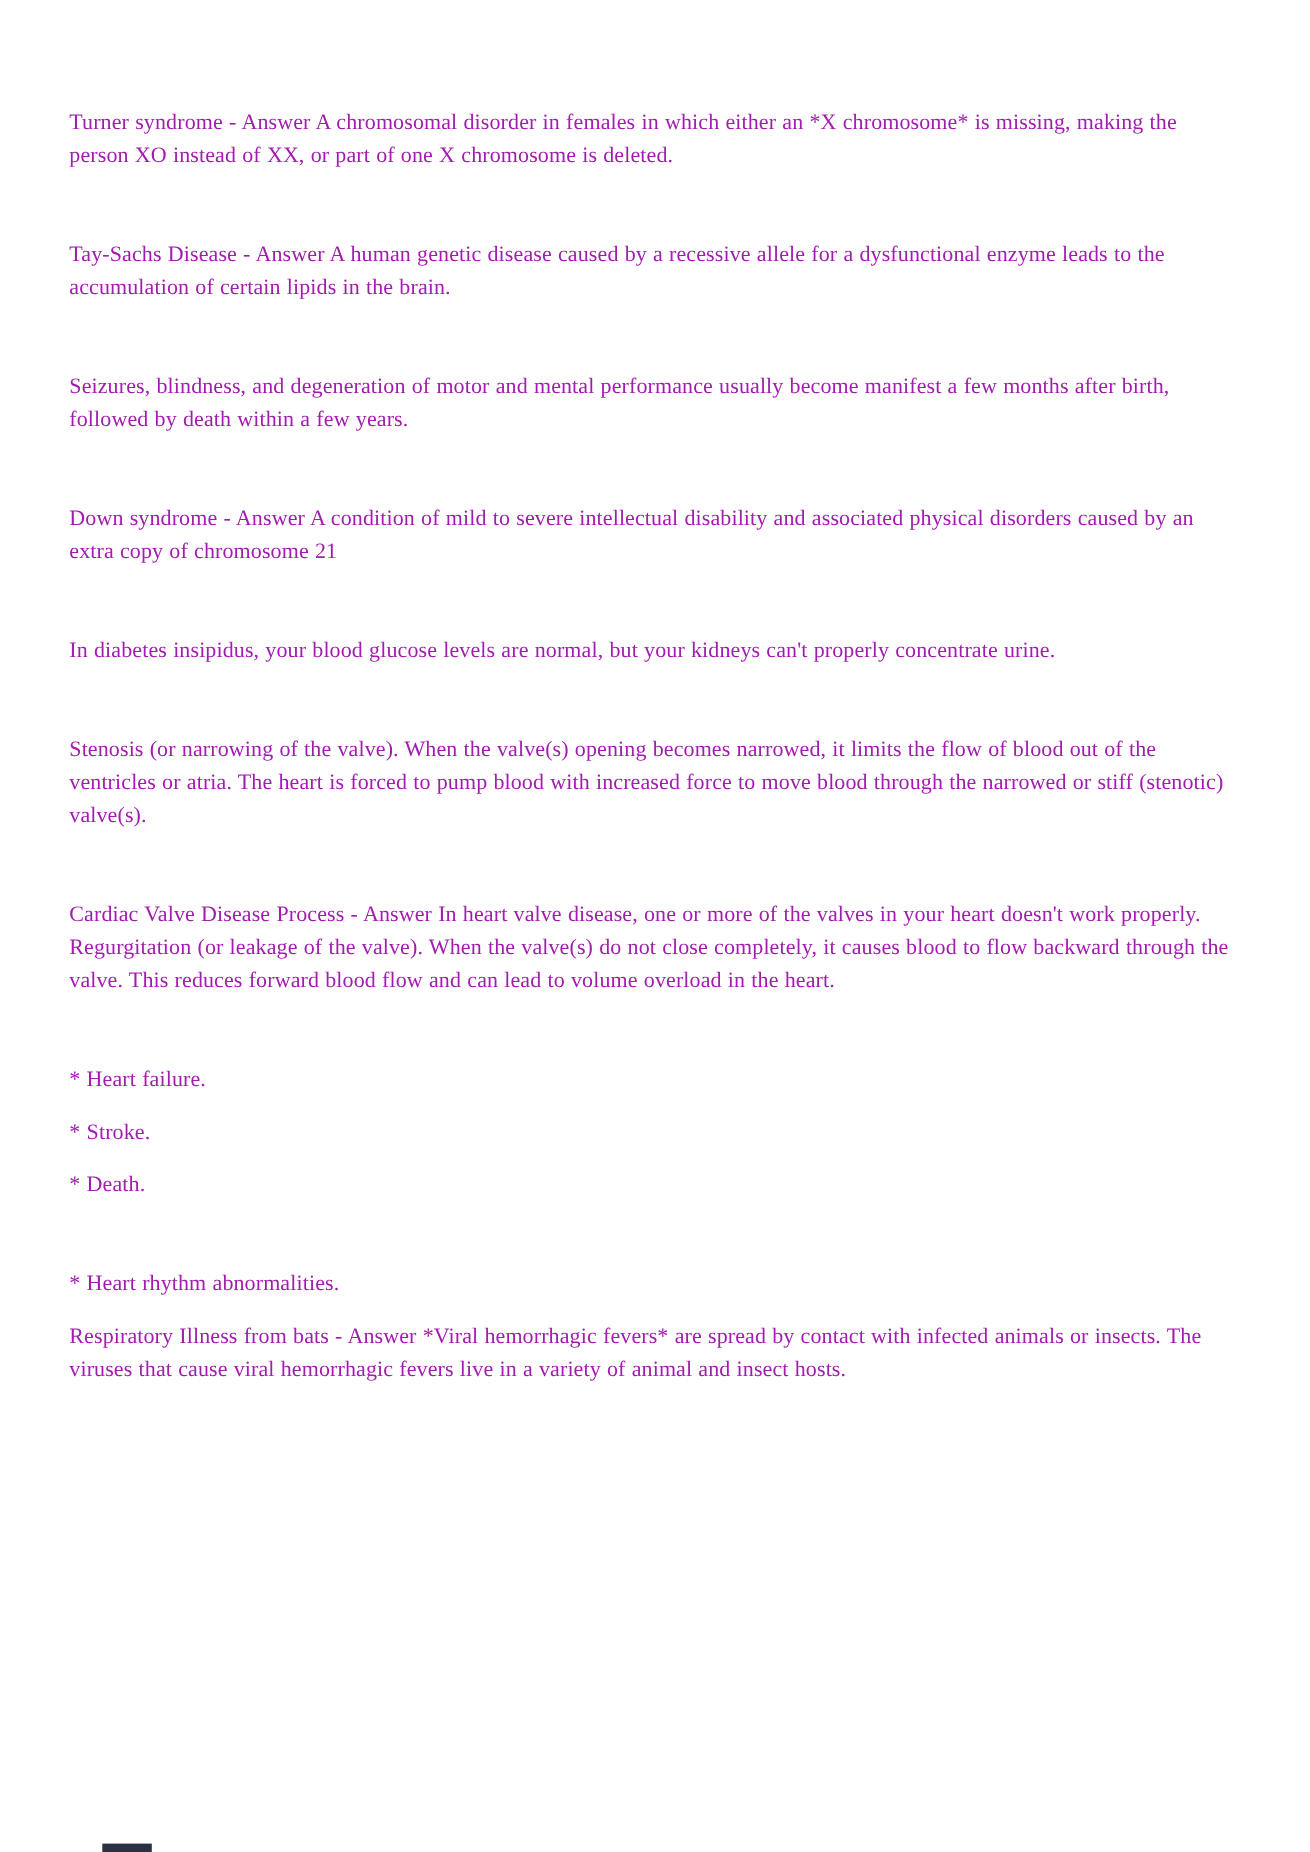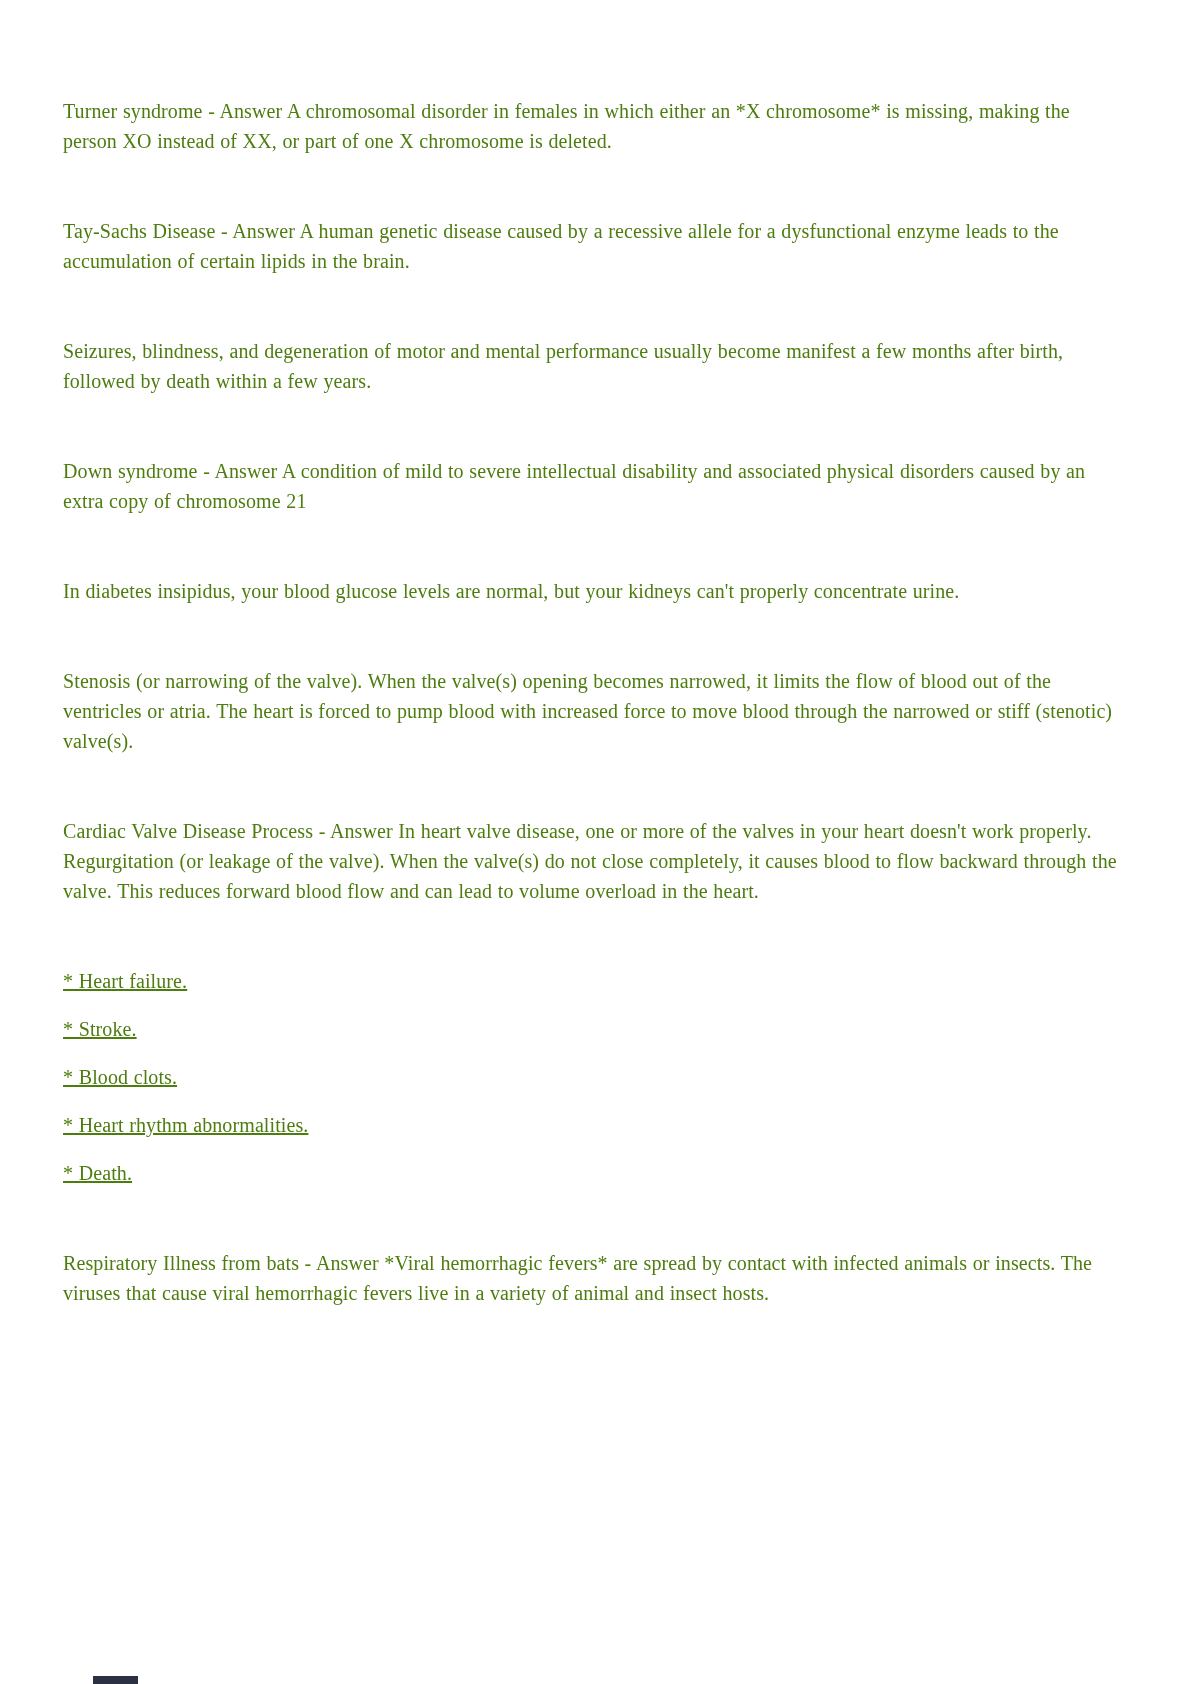--- a/index.html
+++ b/index.html
@@ -7,40 +7,39 @@
     padding: 0;
     background: #ffffff;
   }
   .page {
     position: relative;
     width: 1191px;
     height: 1684px;
     background: #ffffff;
     overflow: hidden;
     font-family: "Liberation Serif", "DejaVu Serif", serif;
-    color: #4d7c0f;
+    color: #a21caf;
     box-sizing: border-box;
     padding: 96px 63px 0 63px;
   }
   .doc {
     width: 1065px;
   }
   .para {
     font-size: 20px;
     line-height: 30px;
     margin: 0 0 60px 0;
     letter-spacing: 0.1px;
     word-spacing: 0.5px;
   }
   .list-intro {
     margin-bottom: 20px;
   }
   .bullet {
     margin-bottom: 18px;
-    text-decoration: underline;
   }
   .bullet-last {
     margin-bottom: 60px;
   }
   .cutoff-bar {
     position: absolute;
     left: 93px;
     top: 1676px;
     width: 45px;
     height: 8px;
@@ -66,24 +65,23 @@
 
     <p class="para">Stenosis (or narrowing of the valve). When the valve(s) opening becomes narrowed, it limits the flow of blood out of the ventricles or atria. The heart is forced to pump blood with increased force to move blood through the narrowed or stiff (stenotic) valve(s).</p>
 
     <p class="para">Cardiac Valve Disease Process - Answer In heart valve disease, one or more of the valves in your heart doesn't work properly. Regurgitation (or leakage of the valve). When the valve(s) do not close completely, it causes blood to flow backward through the valve. This reduces forward blood flow and can lead to volume overload in the heart.</p>
 
 
     <p class="para bullet">* Heart failure.</p>
 
     <p class="para bullet">* Stroke.</p>
 
-    <p class="para bullet">* Blood clots.</p>
+
+    <p class="para bullet bullet-last">* Death.</p>
 
     <p class="para bullet">* Heart rhythm abnormalities.</p>
-
-    <p class="para bullet bullet-last">* Death.</p>
 
     <p class="para">Respiratory Illness from bats - Answer *Viral hemorrhagic fevers* are spread by contact with infected animals or insects. The viruses that cause viral hemorrhagic fevers live in a variety of animal and insect hosts.</p>
 
   </div>
 
   <div class="cutoff-bar"></div>
 </div>
 
 </body></html>

